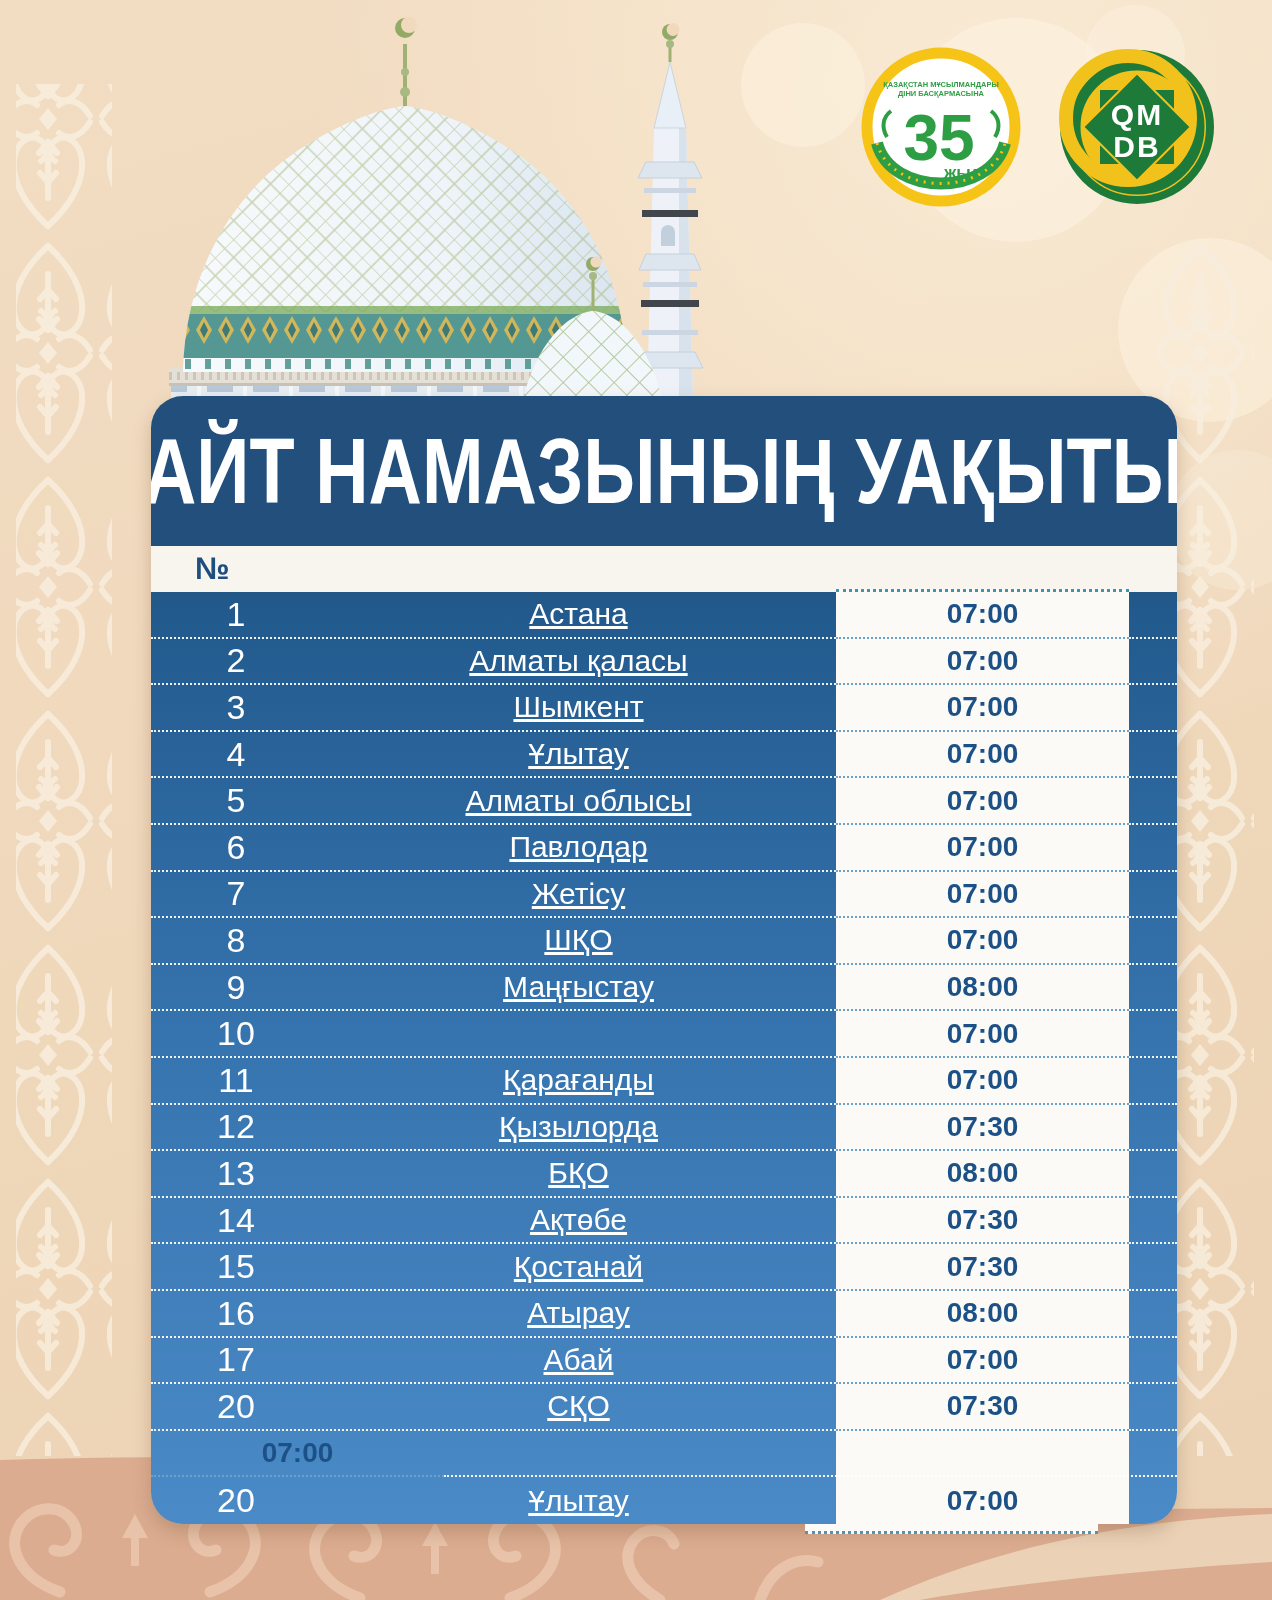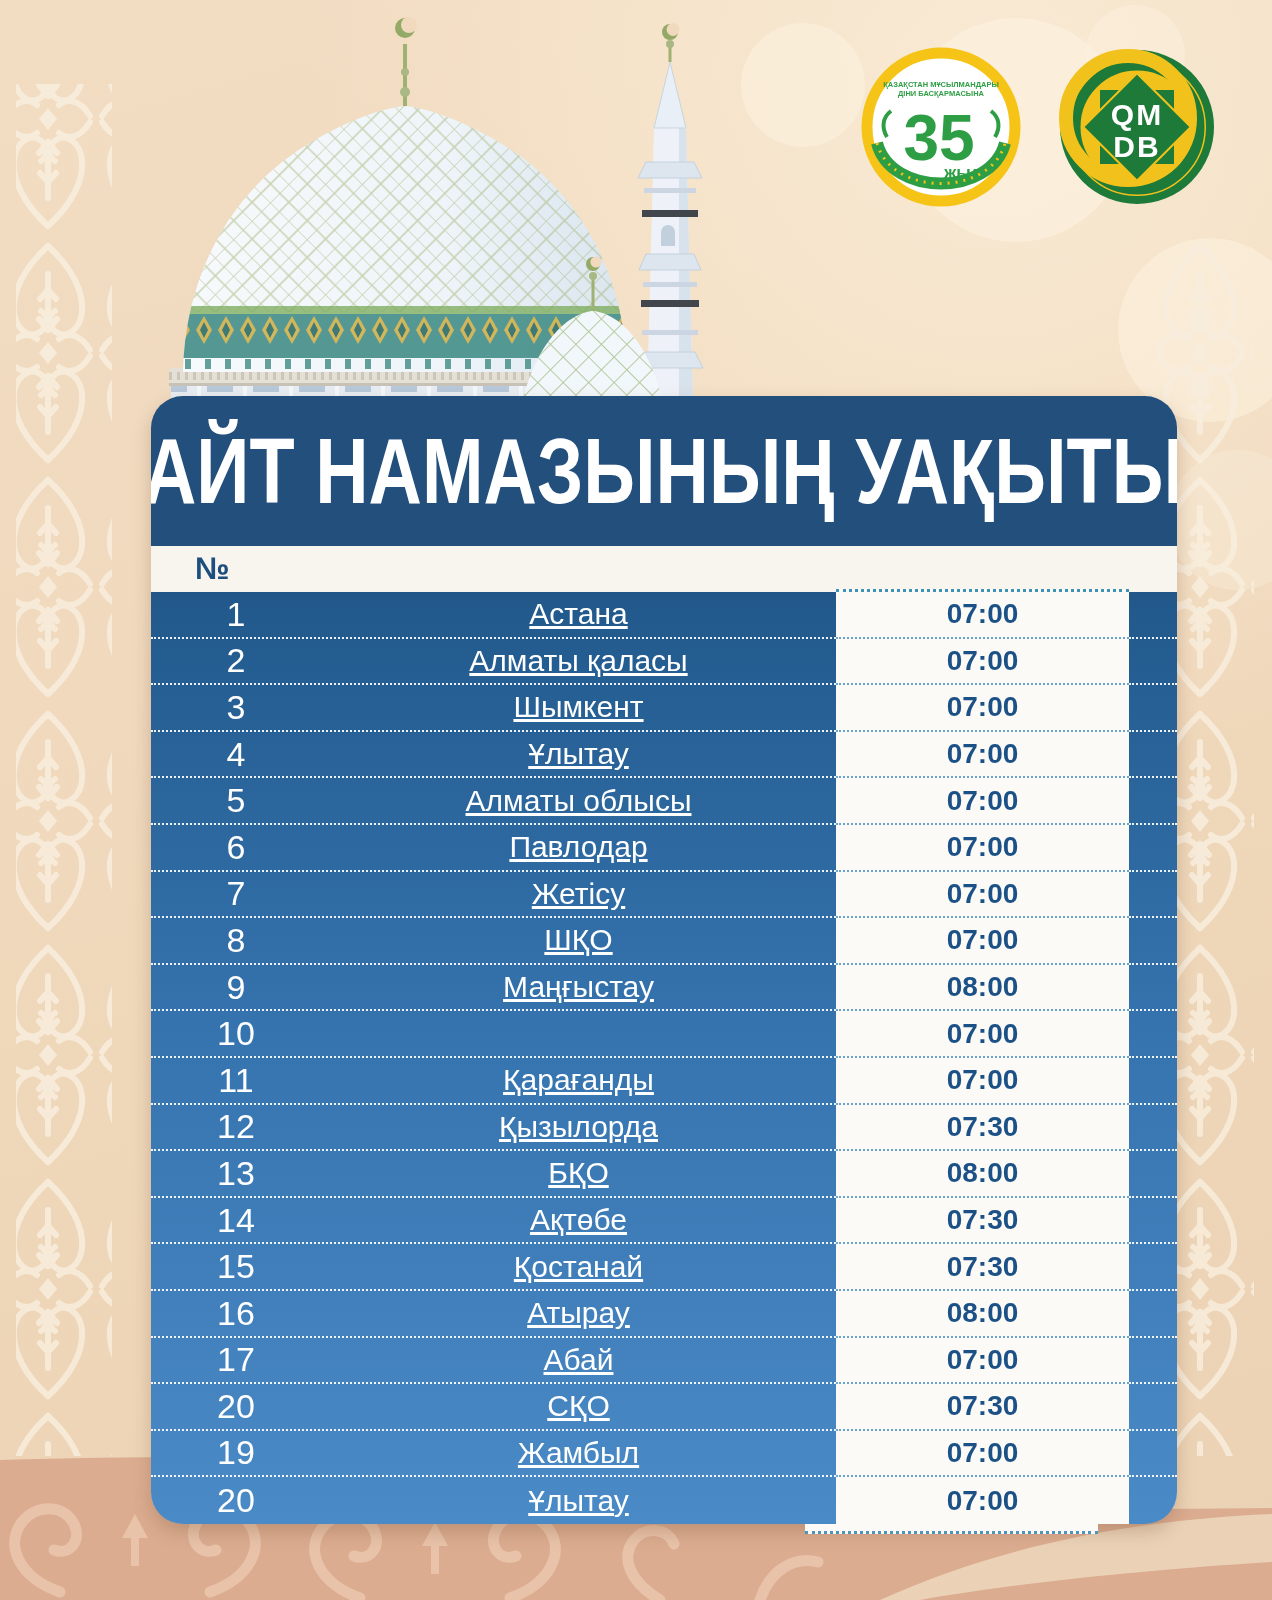--- a/index.html
+++ b/index.html
@@ -362,24 +362,20 @@
   </div>
       <div class="row">
     <div class="row-left">
       <span class="cell num">20</span>
       <span class="cell city">СҚО</span>
     </div>
     <div class="cell time">07:30</div>
     <div class="row-right"></div>
   </div>
       <div class="row">
-    <div class="row-left">
-      <span class="cell num">19</span>
-      <span class="cell city">Жамбыл</span>
-    </div>
     <div class="cell time">07:00</div>
     <div class="row-right"></div>
   </div>
       <div class="row last">
     <div class="row-left">
       <span class="cell num">20</span>
       <span class="cell city">Ұлытау</span>
     </div>
     <div class="cell time">07:00</div>
     <div class="row-right"></div>

